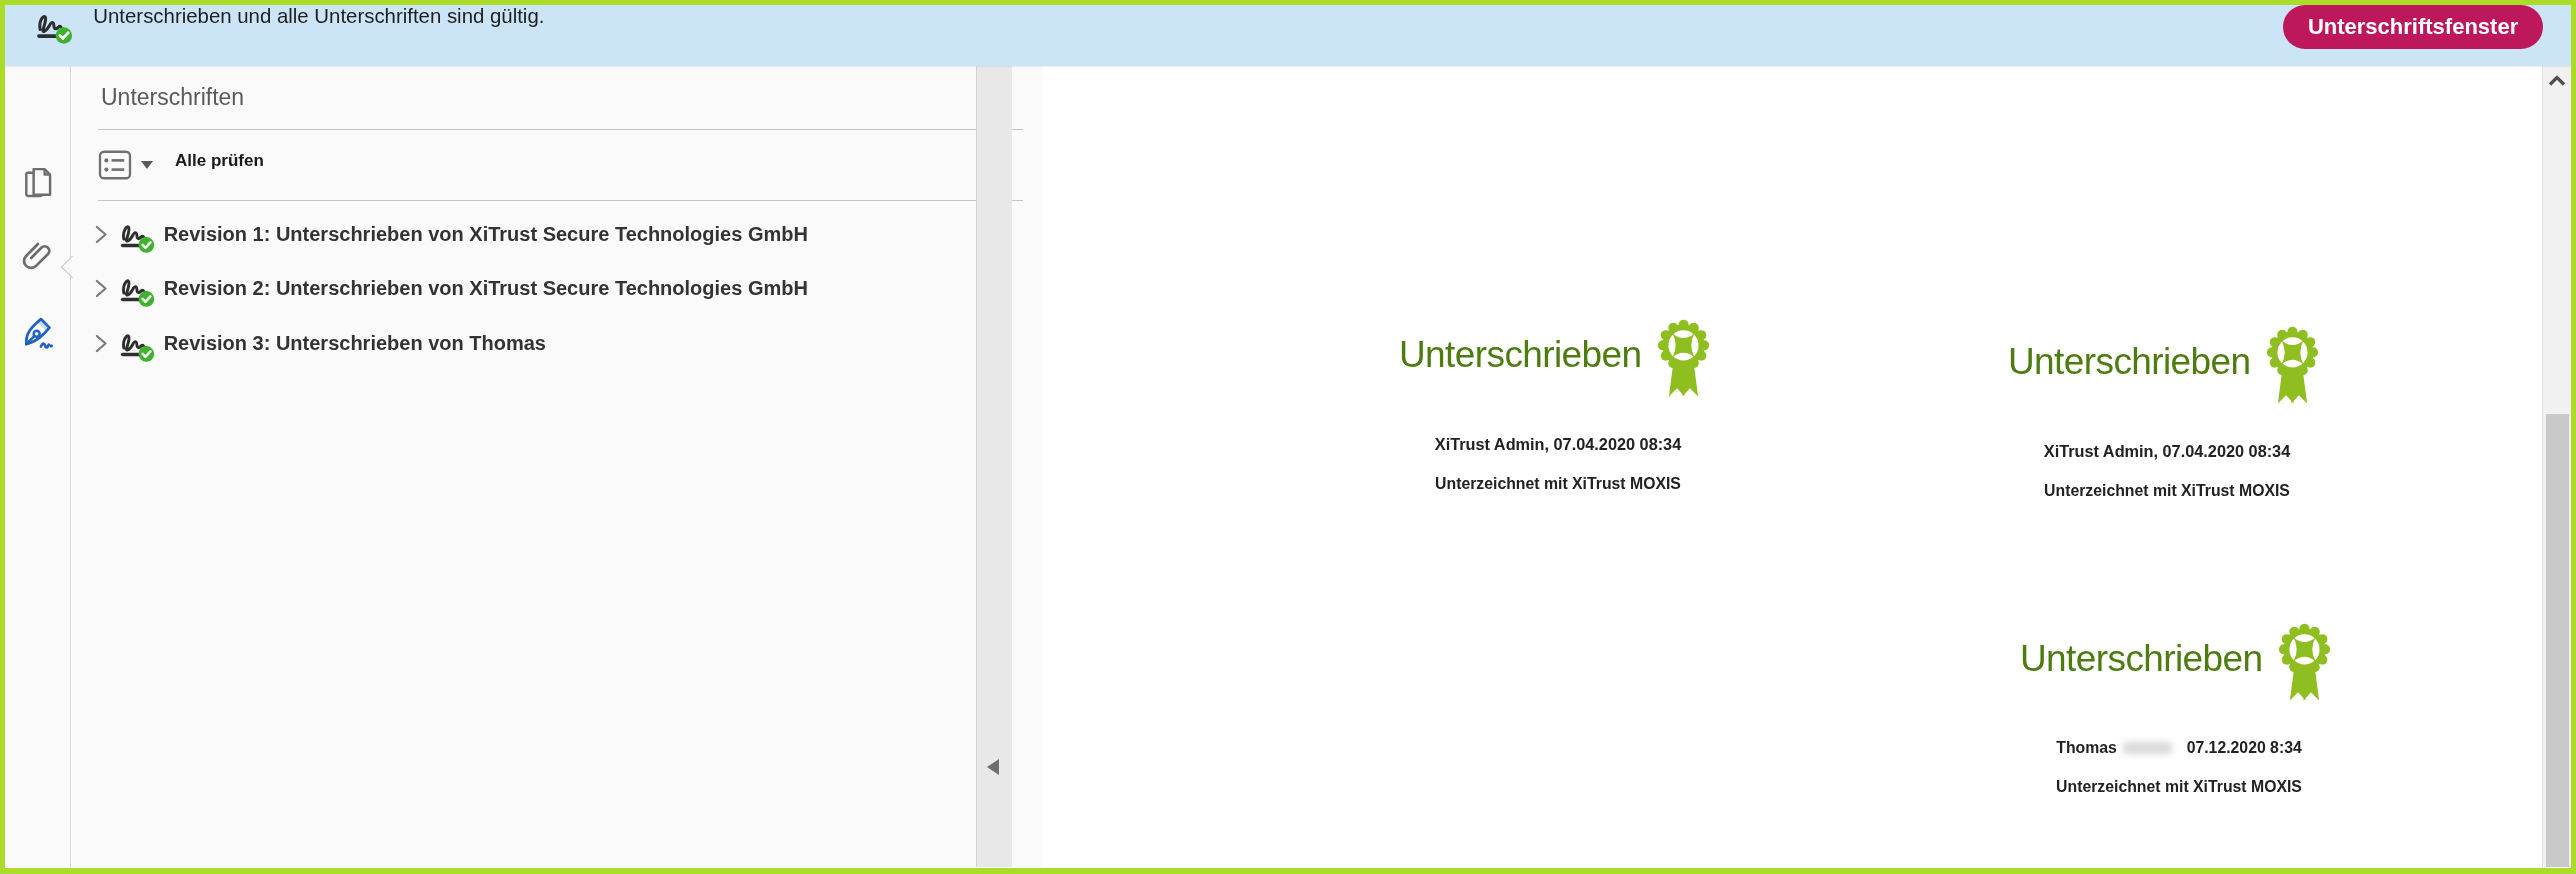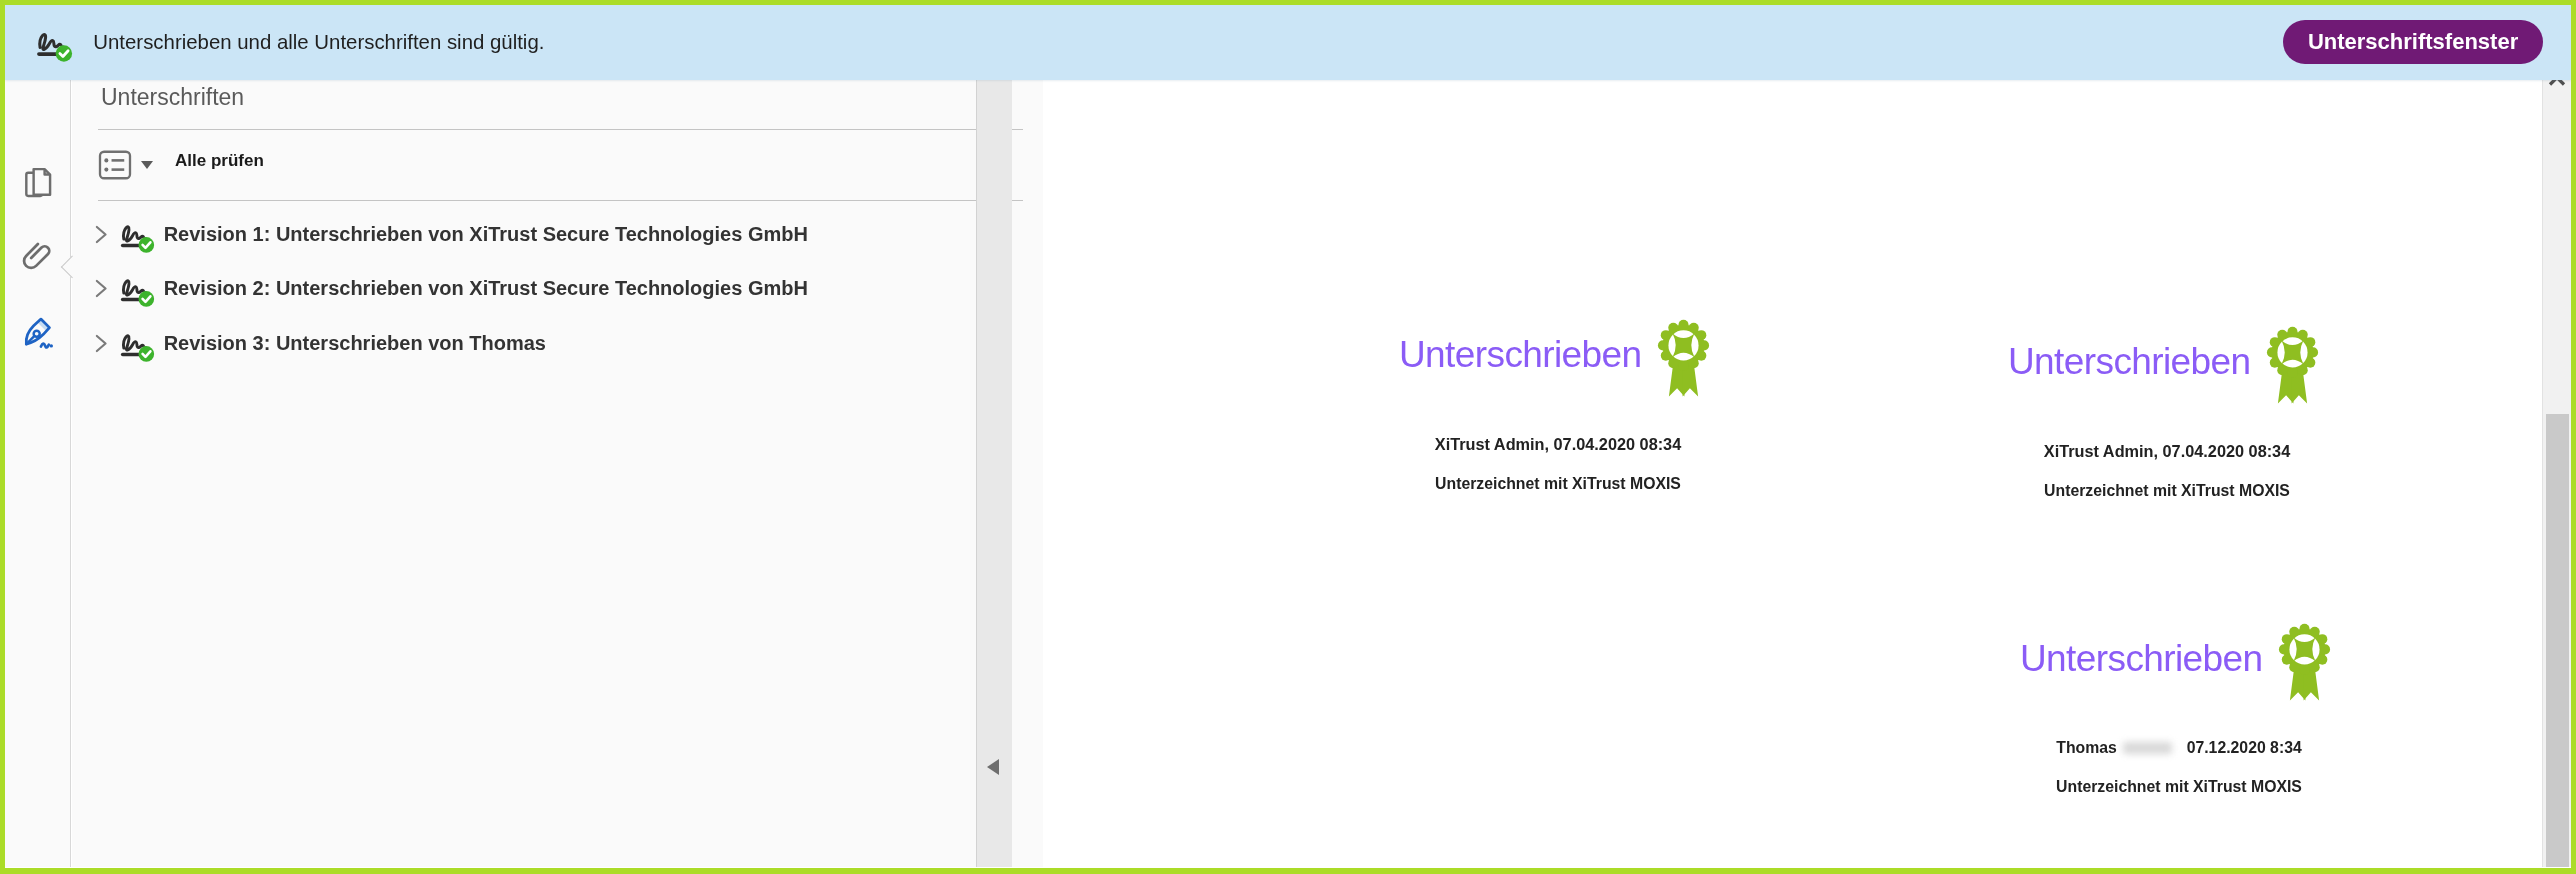--- a/index.html
+++ b/index.html
@@ -12,25 +12,25 @@
     --ink:#2b2b2b;
   }
   *{margin:0;padding:0;box-sizing:border-box;}
   html,body{width:2576px;height:875px;}
   body{font-family:"Liberation Sans",sans-serif;background:#fff;position:relative;overflow:hidden;}
 
   
   .frame{position:absolute;inset:0;border:5.3px solid var(--green);border-bottom-width:7.6px;pointer-events:none;z-index:60;}
 
   
-  .banner{position:absolute;left:5.3px;right:5.3px;top:4.7px;height:75px;background:var(--banner);
-          display:flex;align-items:center;z-index:20;box-shadow:0 1.2px 2.3px rgba(120,150,175,.25);}
+  .banner{position:absolute;left:5.3px;right:5.3px;top:4.7px;height:61px;background:var(--banner);
+          display:flex;align-items:flex-start;z-index:20;box-shadow:0 1.2px 2.3px rgba(120,150,175,.25);}
   .banner-sig-icon{margin-left:29px;width:39px;height:39px;flex:0 0 auto;}
   .banner-text{margin-left:20px;font-size:20.4px;color:#1f1f1f;}
-  .sig-window-btn{margin-left:auto;margin-right:28px;background:#701a75;color:#fff;border:none;
+  .sig-window-btn{margin-left:auto;margin-right:28px;background:#be185d;color:#fff;border:none;
           font-family:inherit;font-weight:bold;font-size:22px;padding:9.3px 24.5px;border-radius:28px;cursor:pointer;}
 
   
   .sidebar{position:absolute;left:5.3px;top:65px;bottom:7.6px;width:66px;background:var(--panel);
            border-right:1.2px solid #d8d8d8;z-index:10;}
   .side-icon{position:absolute;left:0;width:66px;height:41px;display:flex;align-items:center;justify-content:center;cursor:pointer;}
   .side-icon.pages{top:97px;}
   .side-icon.clip{top:170px;}
   .side-icon.pen{top:247px;}
   .notch{position:absolute;left:64px;top:259px;width:16.3px;height:16.3px;background:var(--panel);
@@ -57,21 +57,21 @@
             border-left:1.2px solid #d2d2d2;z-index:6;cursor:col-resize;}
   .collapse-arrow{position:absolute;left:10px;top:694px;width:0;height:0;
             border-top:8.8px solid transparent;border-bottom:8.8px solid transparent;border-right:12.3px solid #6e6e6e;}
 
   
   .docarea{position:absolute;left:1012px;top:65px;bottom:7.6px;right:35px;background:#fff;}
   .stamp{position:absolute;width:318px;}
   .stamp.s1{left:1399px;top:318px;}
   .stamp.s2{left:2008px;top:325px;}
   .stamp.s3{left:2020px;top:622px;}
-  .stamp-word{position:absolute;left:0;top:16.3px;font-size:37px;color:#8b5cf6;letter-spacing:-0.6px;white-space:nowrap;}
+  .stamp-word{position:absolute;left:0;top:16.3px;font-size:37px;color:#4d7c0f;letter-spacing:-0.6px;white-space:nowrap;}
   .rosette{position:absolute;left:257px;top:0;width:55px;height:84px;}
   .stamp-lines{position:absolute;left:0;right:0;top:117px;text-align:center;color:#222;}
   .stamp-line1{font-size:16.3px;font-weight:bold;white-space:nowrap;}
   .stamp-line2{font-size:15.8px;font-weight:bold;margin-top:21px;white-space:nowrap;}
   .name-row{display:flex;align-items:center;justify-content:center;font-size:15.8px;font-weight:bold;}
   .redact{display:inline-block;width:49px;height:11.7px;margin:0 15px 0 5.8px;background:#b9b9b9;
           filter:blur(3.5px);opacity:.55;border-radius:2.3px;}
 
   
   .scrollbar{position:absolute;right:5.3px;top:65px;bottom:7.6px;width:29px;background:#f1f1f1;

